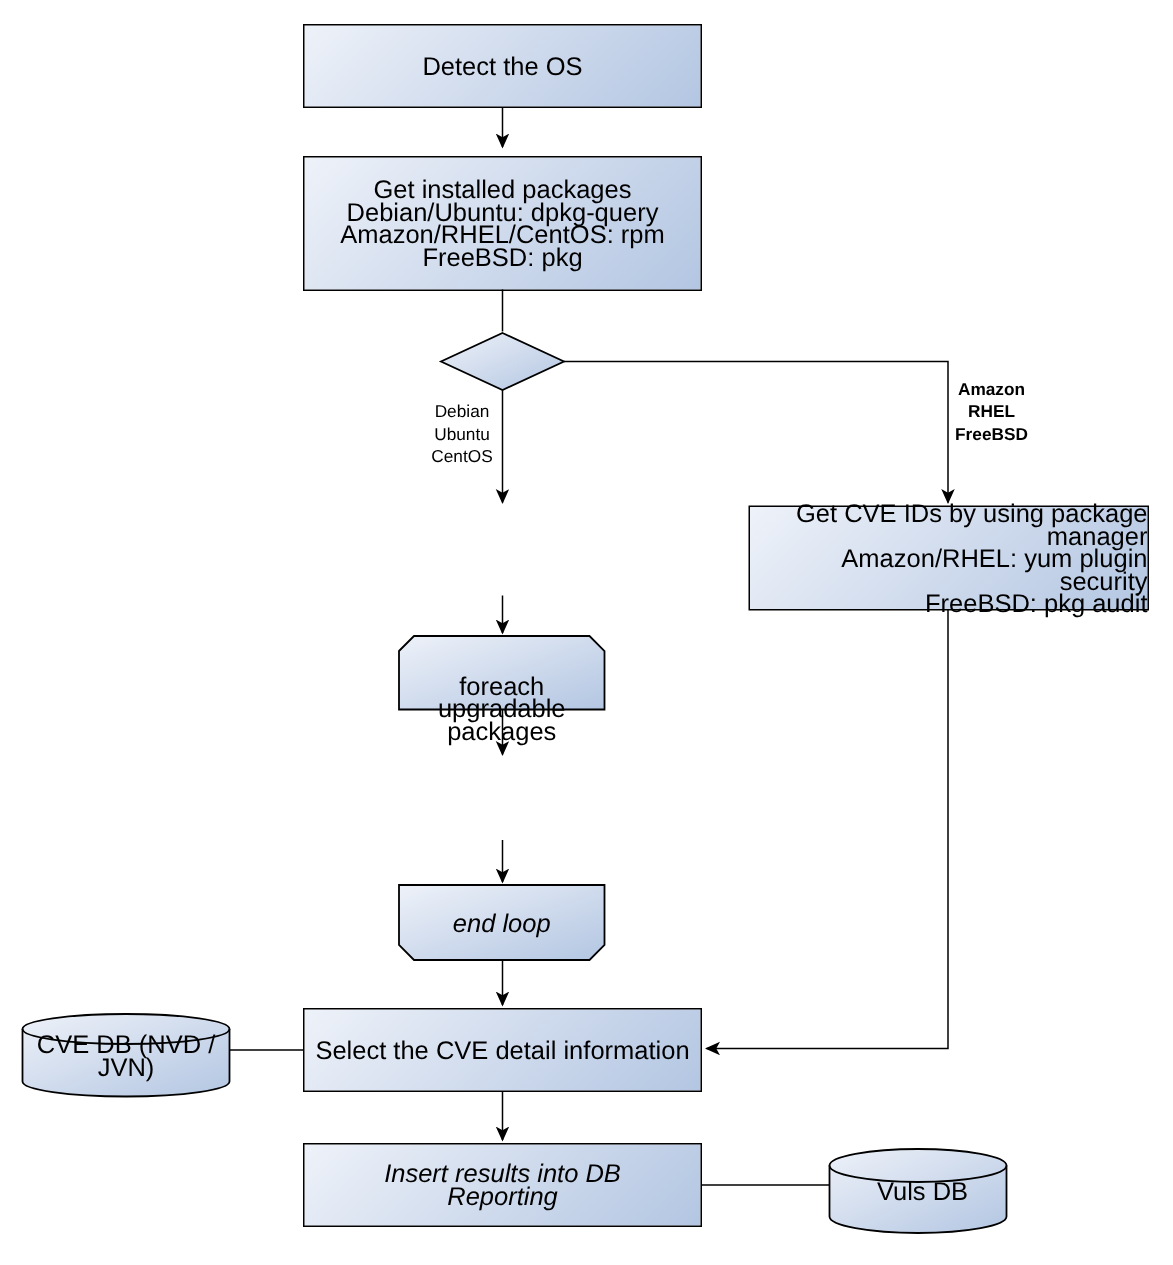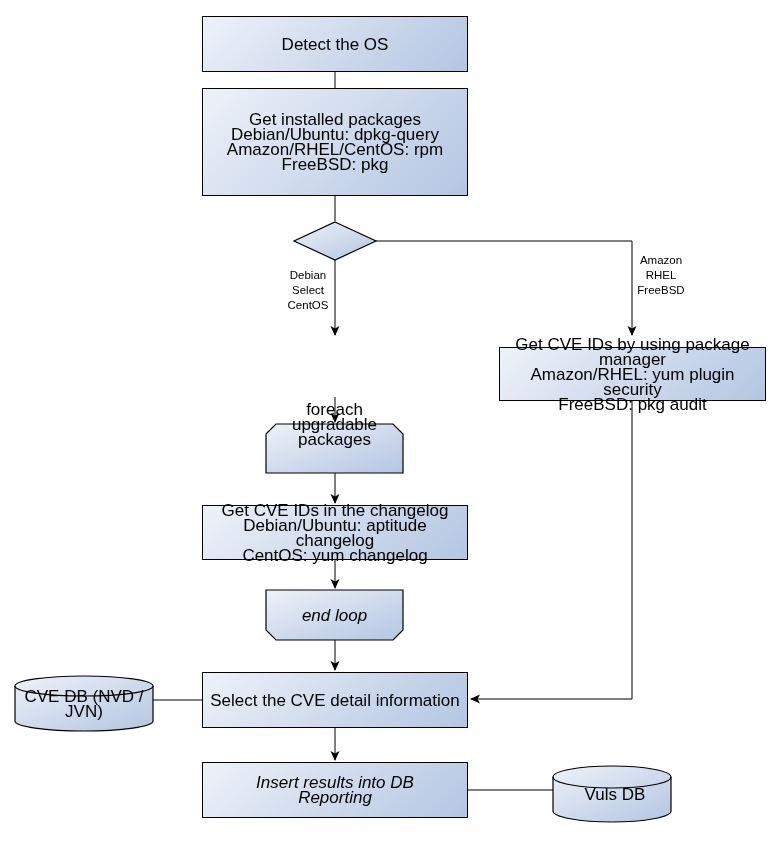--- a/index.html
+++ b/index.html
@@ -89,49 +89,46 @@
 
     <path d="M15,686 a69,10 0 0 1 138,0 v35 a69,10 0 0 1 -138,0 z" fill="url(#nodeGrad)" stroke="#000000" stroke-width="1.2"></path>
     <path d="M15,686 a69,10 0 0 0 138,0" fill="none" stroke="#000000" stroke-width="1.2"></path>
 
     <path d="M553,777 a59,11 0 0 1 118,0 v34 a59,11 0 0 1 -118,0 z" fill="url(#nodeGrad)" stroke="#000000" stroke-width="1.2"></path>
     <path d="M553,777 a59,11 0 0 0 118,0" fill="none" stroke="#000000" stroke-width="1.2"></path>
   </svg>
 
   <div class="node rect" style="left:202px; top:16px; width:266px; height:56px;">Detect the OS</div>
 
-  <div class="node rect" style="left:202px; top:88px; width:266px; height:108px;">Get installed packages
+  <div class="node rect" style="left:202px; top:104px; width:266px; height:90px;">Get installed packages
 Debian/Ubuntu: dpkg-query
 Amazon/RHEL/CentOS: rpm
 FreeBSD: pkg</div>
 
 
-  <div class="node rect" style="left:499px; top:347px; width:267px; height:54px;">Get CVE IDs by using package manager
+  <div class="node rect" style="left:499px; top:337px; width:267px; height:70px;text-align:right;">Get CVE IDs by using package manager
 Amazon/RHEL: yum plugin security
 FreeBSD: pkg audit</div>
 
-  <div class="node rect" style="left:202px; top:505px; width:266px; height:55px;">Get CVE IDs in the changelog
-Debian/Ubuntu: aptitude changelog
-CentOS: yum changelog</div>
 
   <div class="node rect" style="left:202px; top:672px; width:266px; height:56px;">Select the CVE detail information</div>
 
   <div class="node rect" style="left:202px; top:762px; width:266px; height:56px;font-style:italic;">Insert results into DB
 Reporting</div>
 
-  <div class="node overlay" style="left:266px; top:400px; width:137px; height:49px;">foreach
+  <div class="node overlay" style="left:266px; top:448px; width:137px; height:49px;">foreach
 upgradable packages</div>
 
   <div class="node overlay" style="left:266px; top:590px; width:137px; height:50px;font-style:italic;">end loop</div>
 
   <div class="node overlay" style="left:15px; top:680px; width:138px; height:48px;">CVE DB (NVD / JVN)</div>
 
   <div class="node overlay" style="left:553px; top:770px; width:124px; height:48px;">Vuls DB</div>
 
   <div class="edge-label" style="left:270px; top:268px; width:76px;">Debian
-Select
+Ubuntu
 CentOS</div>
 
-  <div class="edge-label" style="left:623px; top:253px; width:76px;">Amazon
+  <div class="edge-label" style="left:623px; top:253px; width:76px;font-weight:bold;">Amazon
 RHEL
 FreeBSD</div>
 
 </div>
 
 </body></html>

